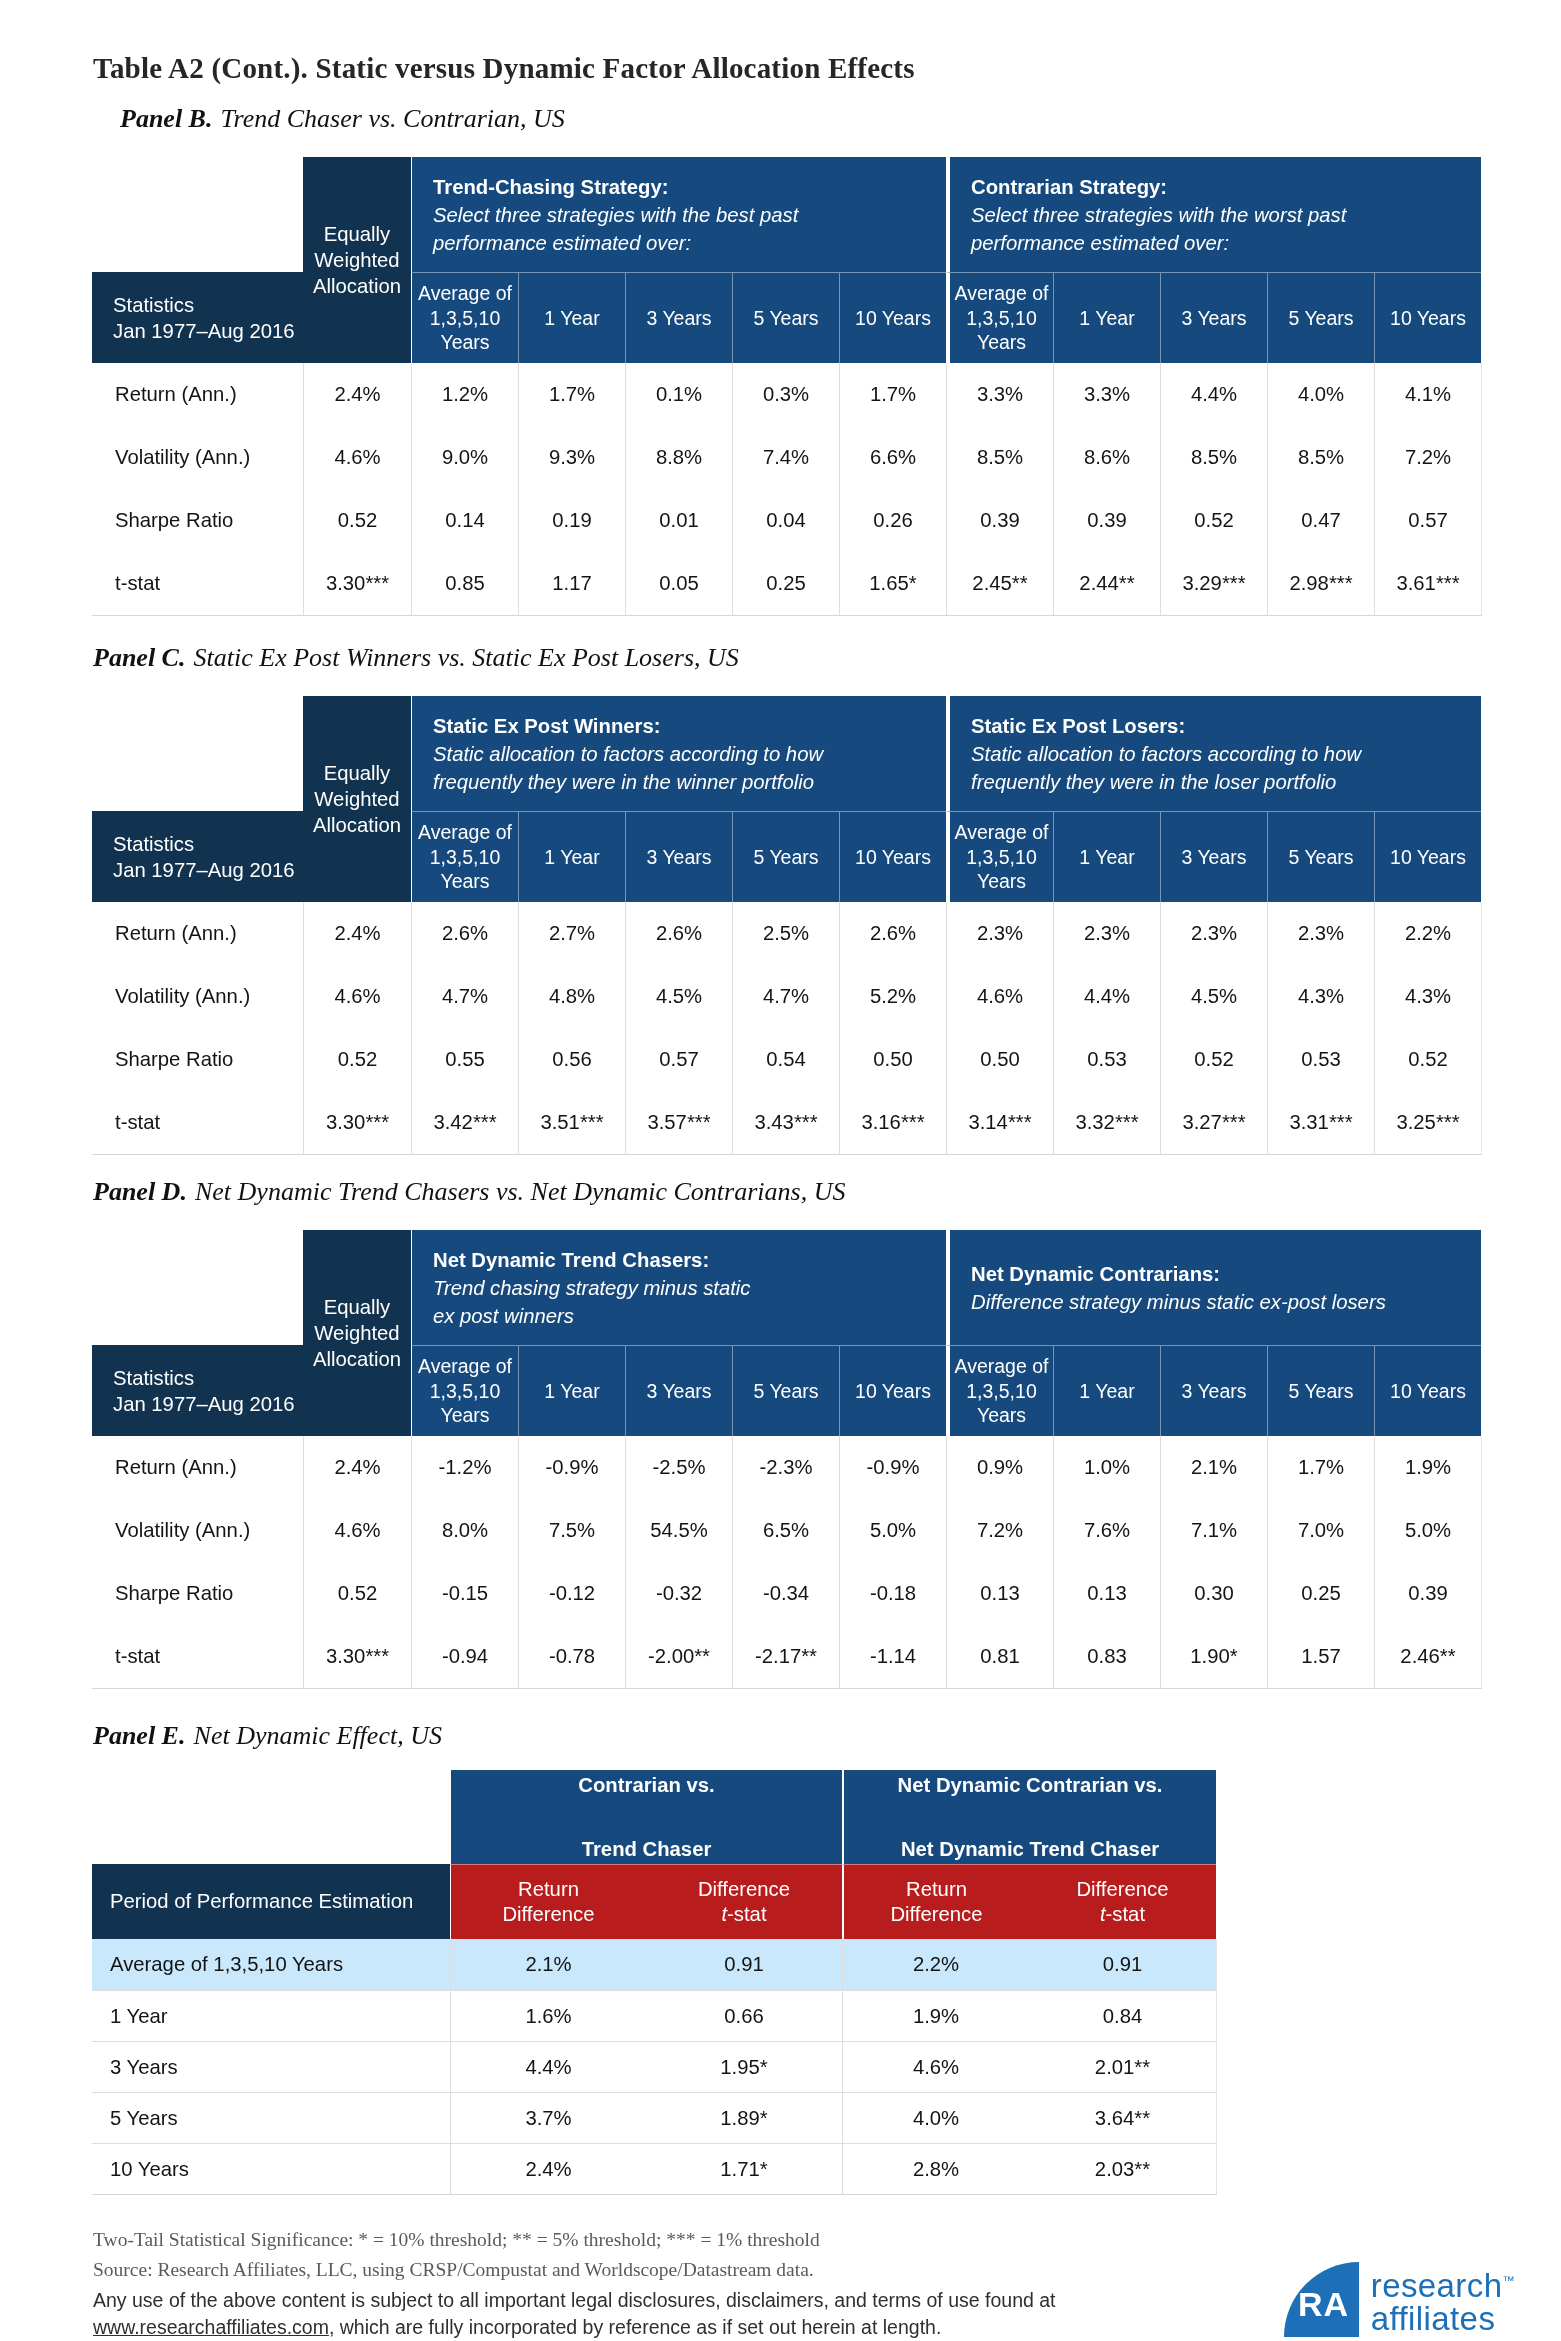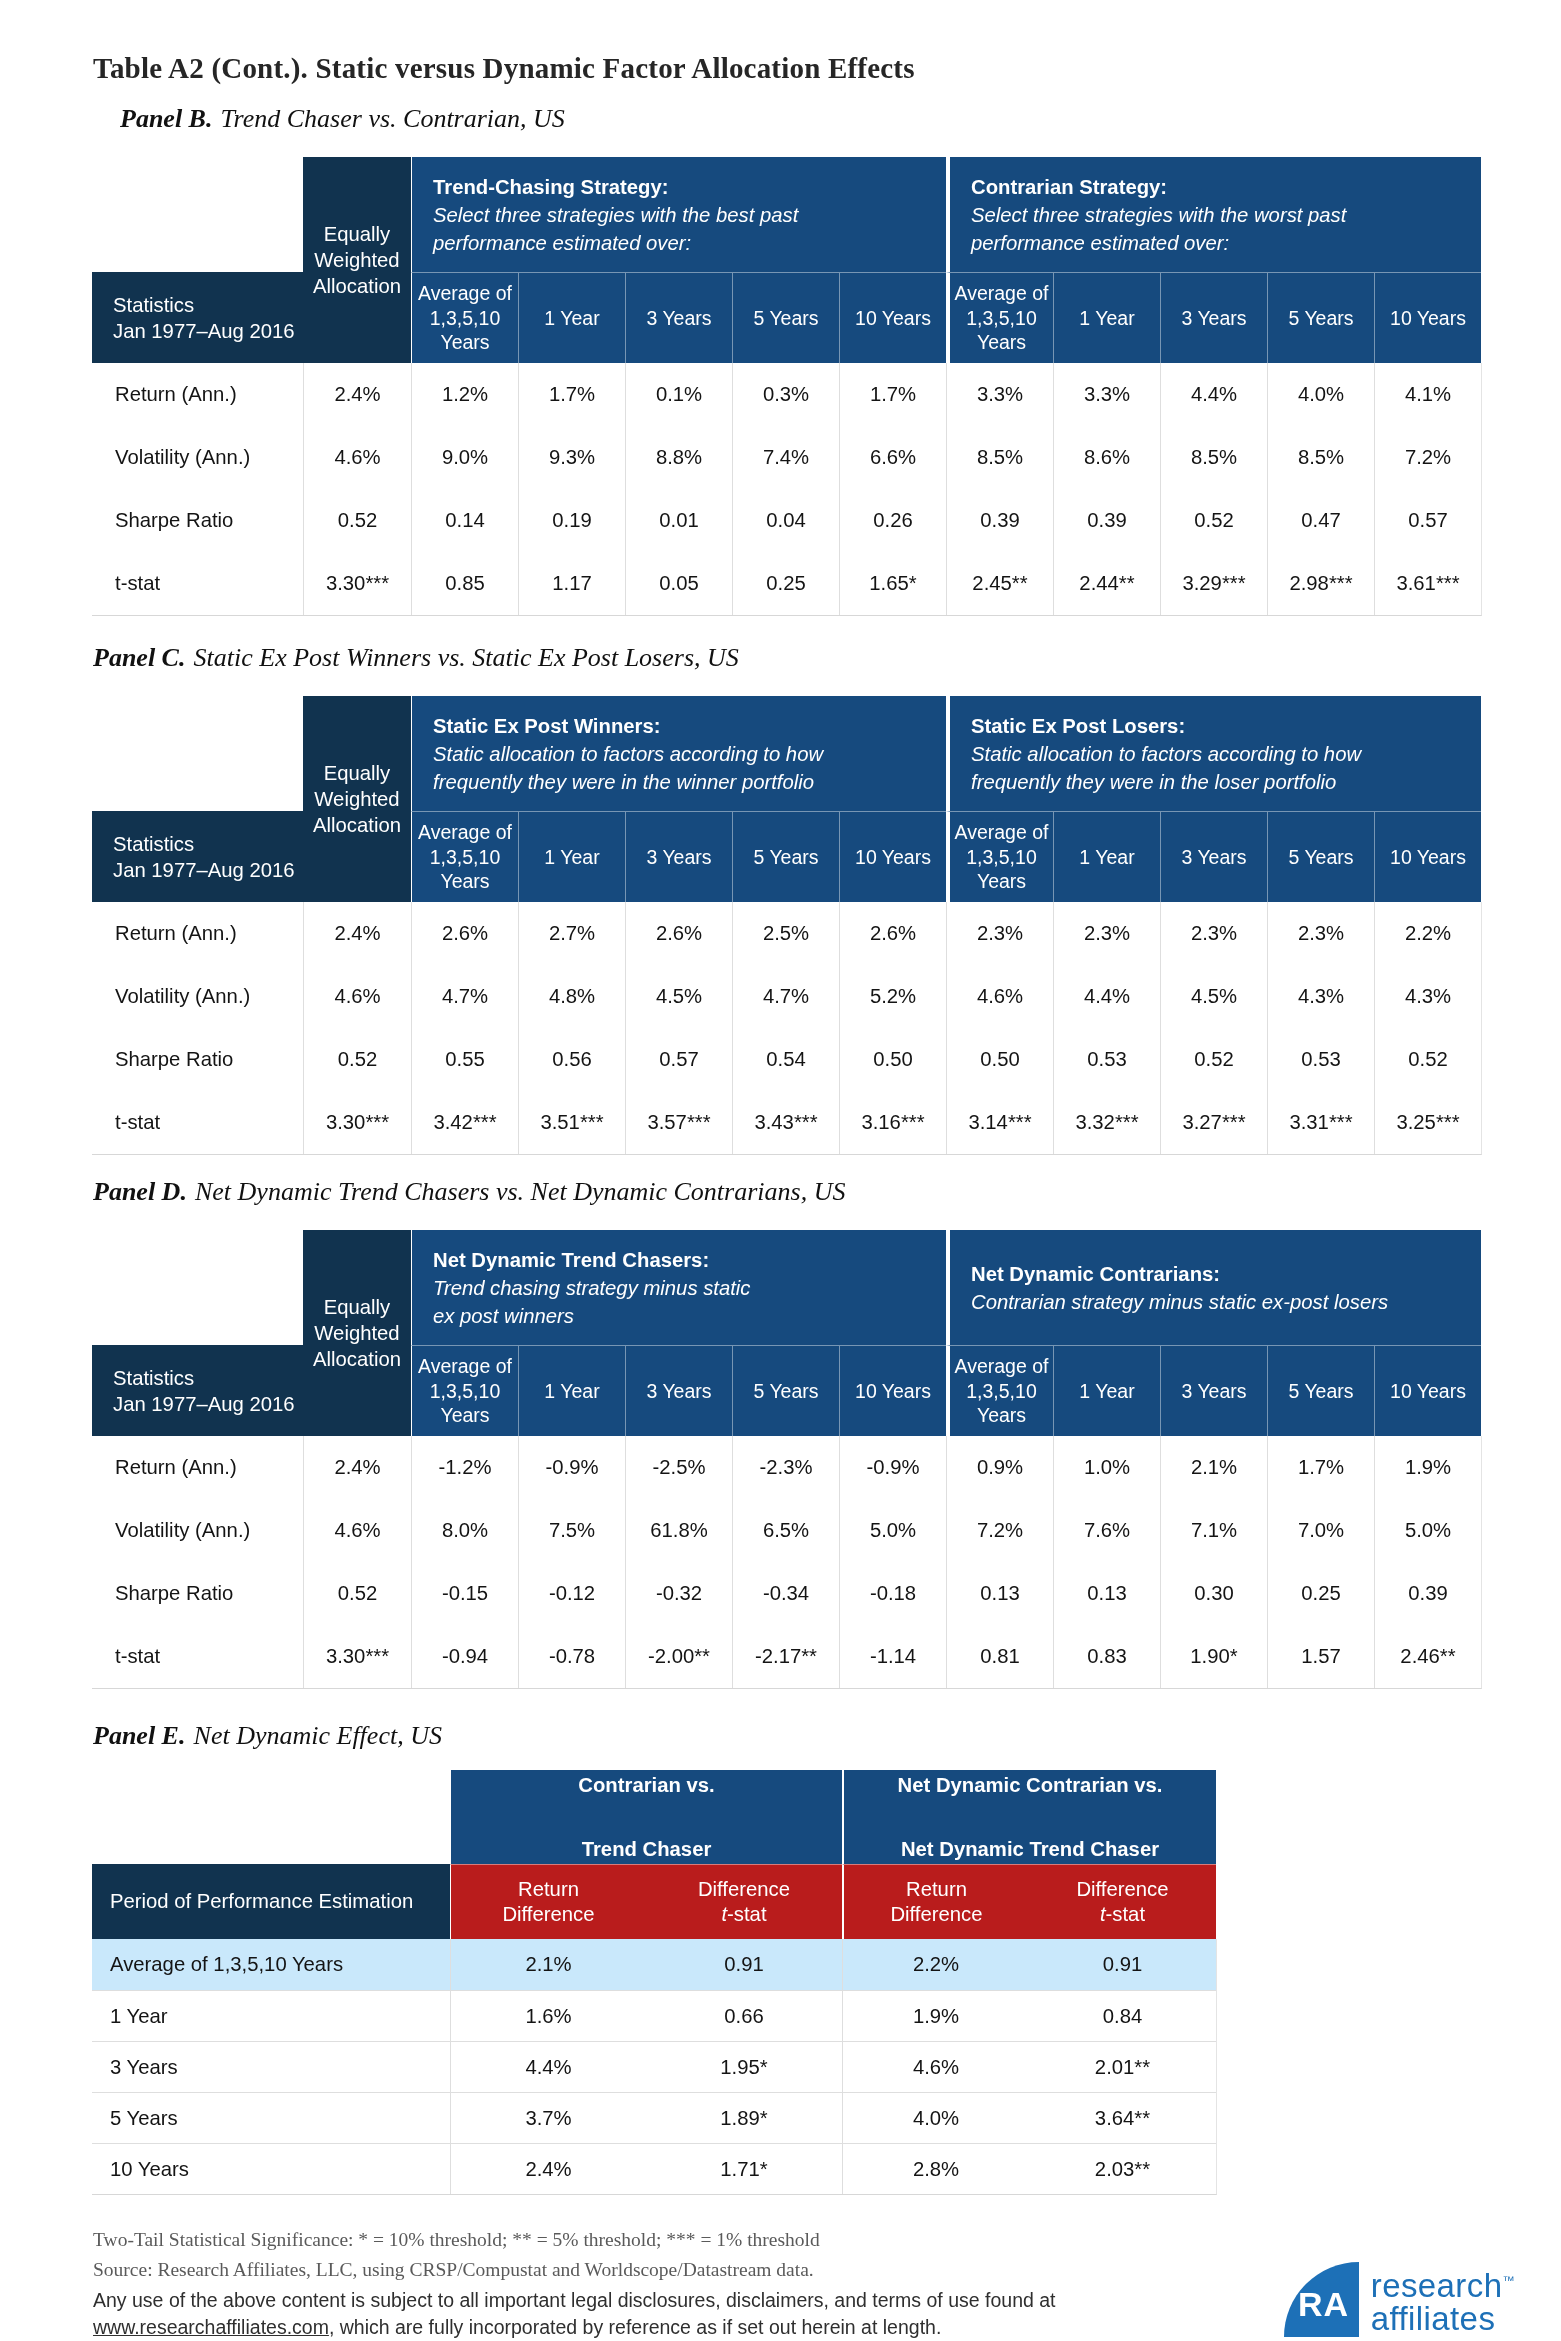--- a/index.html
+++ b/index.html
@@ -335,21 +335,21 @@
 <div class="ptable tbl-d">
   <div class="phead">
     <div class="h-corner"></div>
     <div class="h-ew">Equally Weighted Allocation</div>
     <div class="h-group h-g1">
       <div class="g-title">Net Dynamic Trend Chasers:</div>
       <div class="g-desc">Trend chasing strategy minus static ex post winners</div>
     </div>
     <div class="h-group h-g2">
       <div class="g-title">Net Dynamic Contrarians:</div>
-      <div class="g-desc">Contrarian strategy minus static ex-post losers</div>
+      <div class="g-desc">Difference strategy minus static ex-post losers</div>
     </div>
     <div class="h-stats">
       <div>Statistics</div>
       <div>Jan 1977–Aug 2016</div>
     </div>
     <div class="h-sub c3 first">Average of 1,3,5,10 Years</div>
     <div class="h-sub c4">1 Year</div>
     <div class="h-sub c5">3 Years</div>
     <div class="h-sub c6">5 Years</div>
     <div class="h-sub c7">10 Years</div>
@@ -372,21 +372,21 @@
       <div class="b-val">1.0%</div>
       <div class="b-val">2.1%</div>
       <div class="b-val">1.7%</div>
       <div class="b-val">1.9%</div>
     </div>
     <div class="trow">
       <div class="b-label">Volatility (Ann.)</div>
       <div class="b-val">4.6%</div>
       <div class="b-val">8.0%</div>
       <div class="b-val">7.5%</div>
-      <div class="b-val">61.8%</div>
+      <div class="b-val">54.5%</div>
       <div class="b-val">6.5%</div>
       <div class="b-val">5.0%</div>
       <div class="b-val">7.2%</div>
       <div class="b-val">7.6%</div>
       <div class="b-val">7.1%</div>
       <div class="b-val">7.0%</div>
       <div class="b-val">5.0%</div>
     </div>
     <div class="trow">
       <div class="b-label">Sharpe Ratio</div>

